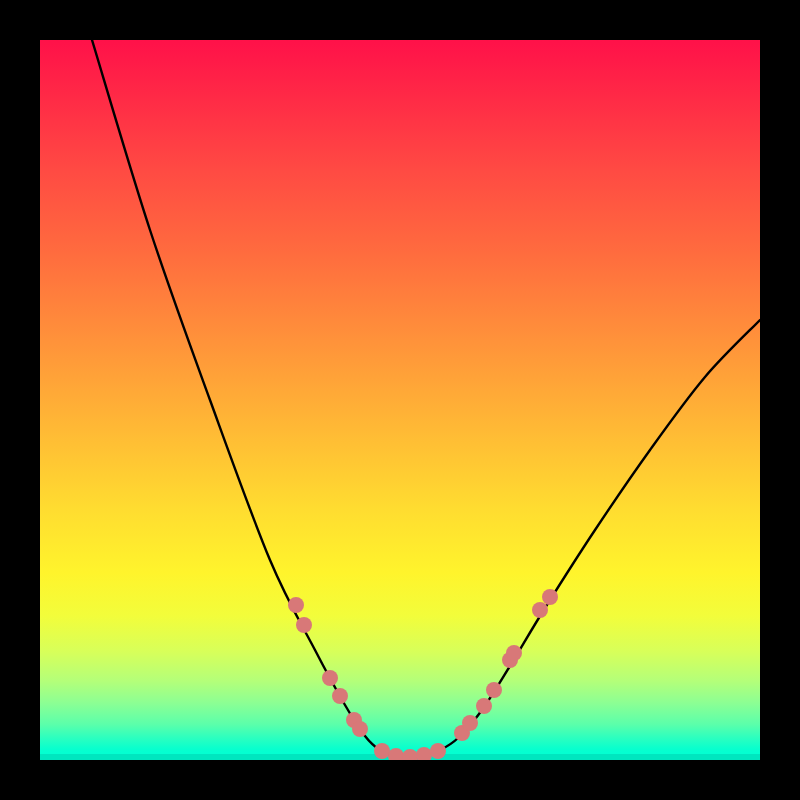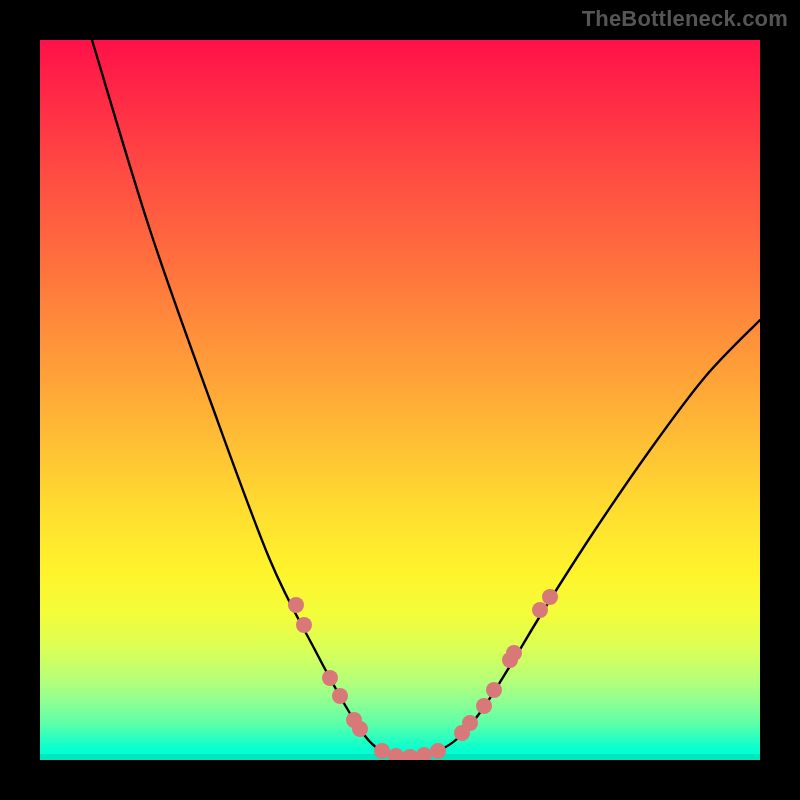--- a/index.html
+++ b/index.html
@@ -79,21 +79,20 @@
   }
   .dot {
     fill: #d87878;
     stroke: none;
   }
 </style>
 </head>
 <body>
 
 <div class="stage">
-  <div class="watermark">TheBottleneck.com</div>
 
   <div class="plot">
     <div class="gradient"></div>
     <div class="bottom-edge"></div>
     <svg class="overlay" viewBox="0 0 720 720">
       <path class="curve" d="M 52 0 C 61.7 31.7, 90.3 130.0, 110 190 C 129.7 250.0, 150.0 305.0, 170 360 C 190.0 415.0, 212.5 478.3, 230 520 C 247.5 561.7, 262.5 585.8, 275 610 C 287.5 634.2, 296.7 650.7, 305 665 C 313.3 679.3, 319.2 688.5, 325 696 C 330.8 703.5, 334.2 706.5, 340 710 C 345.8 713.5, 353.3 715.8, 360 717 C 366.7 718.2, 373.3 718.2, 380 717 C 386.7 715.8, 393.7 713.2, 400 710 C 406.3 706.8, 411.0 704.7, 418 698 C 425.0 691.3, 433.3 682.0, 442 670 C 450.7 658.0, 459.5 643.0, 470 626 C 480.5 609.0, 490.8 590.7, 505 568 C 519.2 545.3, 537.5 516.3, 555 490 C 572.5 463.7, 591.7 435.5, 610 410 C 628.3 384.5, 646.7 358.7, 665 337 C 683.3 315.3, 710.8 289.5, 720 280"></path>
       <g>
           <circle cx="256" cy="565" r="8" class="dot"></circle>
           <circle cx="264" cy="585" r="8" class="dot"></circle>
           <circle cx="290" cy="638" r="8" class="dot"></circle>

